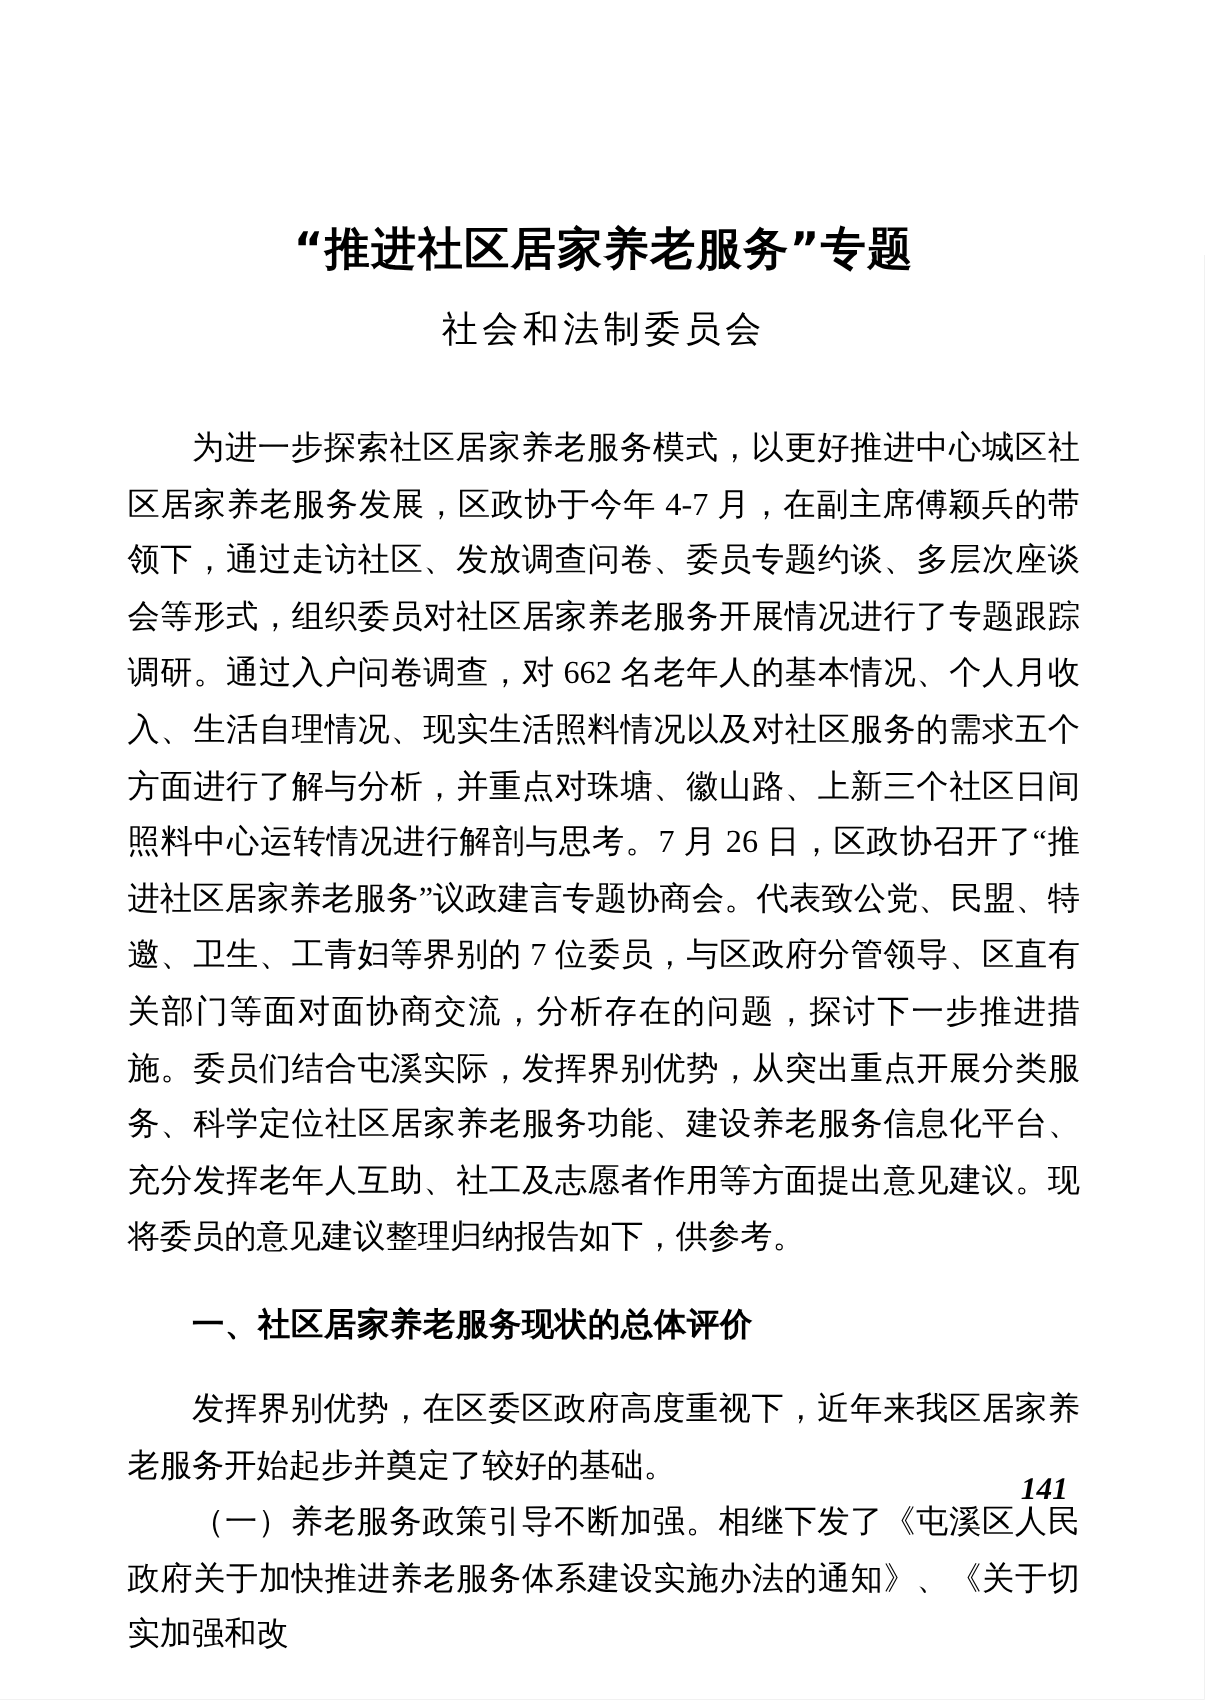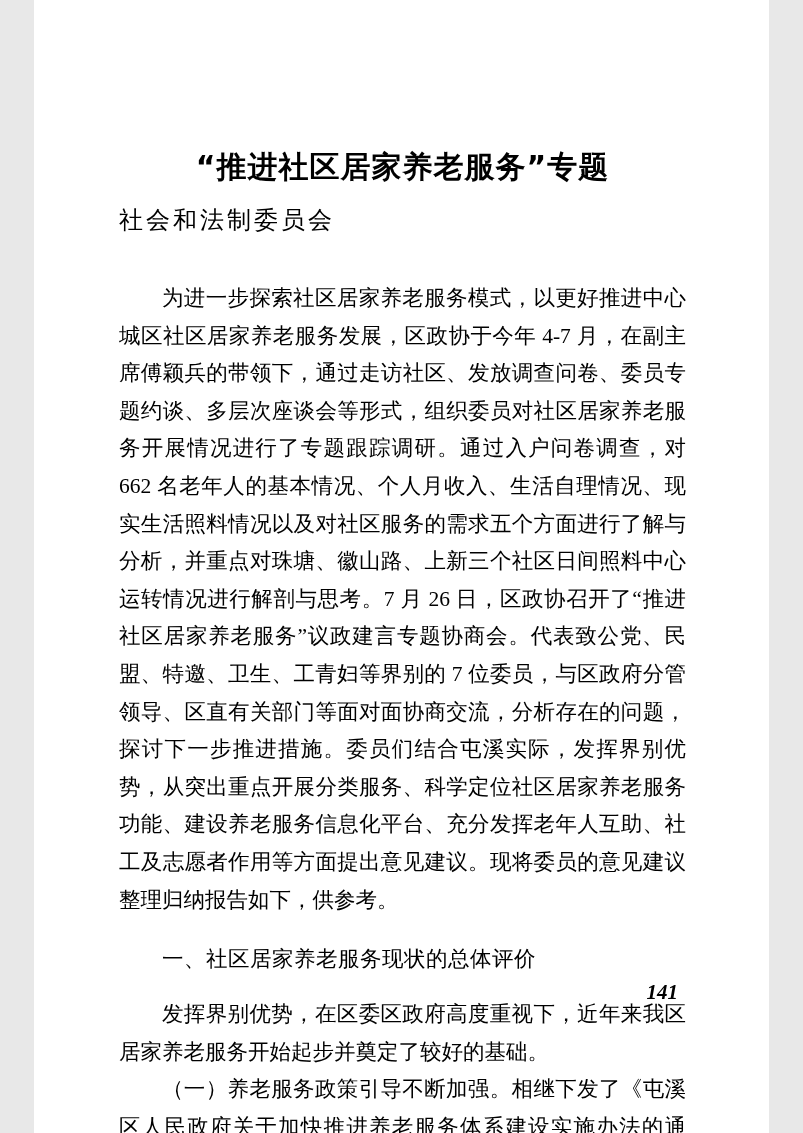--- a/index.html
+++ b/index.html
@@ -1,19 +1,19 @@
 <!DOCTYPE html>
 <html lang="zh"><head>
 <meta charset="utf-8">
 <style>
   * { margin: 0; padding: 0; box-sizing: border-box; }
   html, body { background: #e8e8e8; }
   .page {
     position: relative;
-    width: 735px;
+    width: 803px;
     height: 1133px;
     background: #ffffff;
     margin: 0 auto;
     overflow: hidden;
     color: #000000;
     font-family: "Liberation Serif", "DejaVu Serif", serif;
   }
   .content {
     padding: 0 83px 0 85px;
   }
@@ -23,39 +23,40 @@
   }
   .title-line {
     font-family: "DejaVu Sans", "Liberation Sans", sans-serif;
     font-weight: bold;
     font-size: 30px;
     line-height: 51px;
     letter-spacing: 1px;
   }
   .author-line {
     margin-top: 13px;
+    text-align: center;
     font-size: 24px;
     line-height: 30px;
     font-weight: 500;
     letter-spacing: 3px;
   }
   .body-text {
     margin-top: 45px;
     font-size: 21.5px;
   }
   p.para {
     text-indent: 2em;
     text-align: justify;
     text-justify: inter-character;
     line-height: 37.6px;
     margin: 0;
   }
   h2.section-heading {
     font-family: "DejaVu Sans", "Liberation Sans", sans-serif;
-    font-weight: normal;
+    font-weight: bold;
     font-size: 21.5px;
     line-height: 38px;
     text-indent: 2em;
     margin-top: 21px;
     margin-bottom: 18px;
     letter-spacing: 0.5px;
   }
   .bold-lead {
     font-weight: normal;
   }

